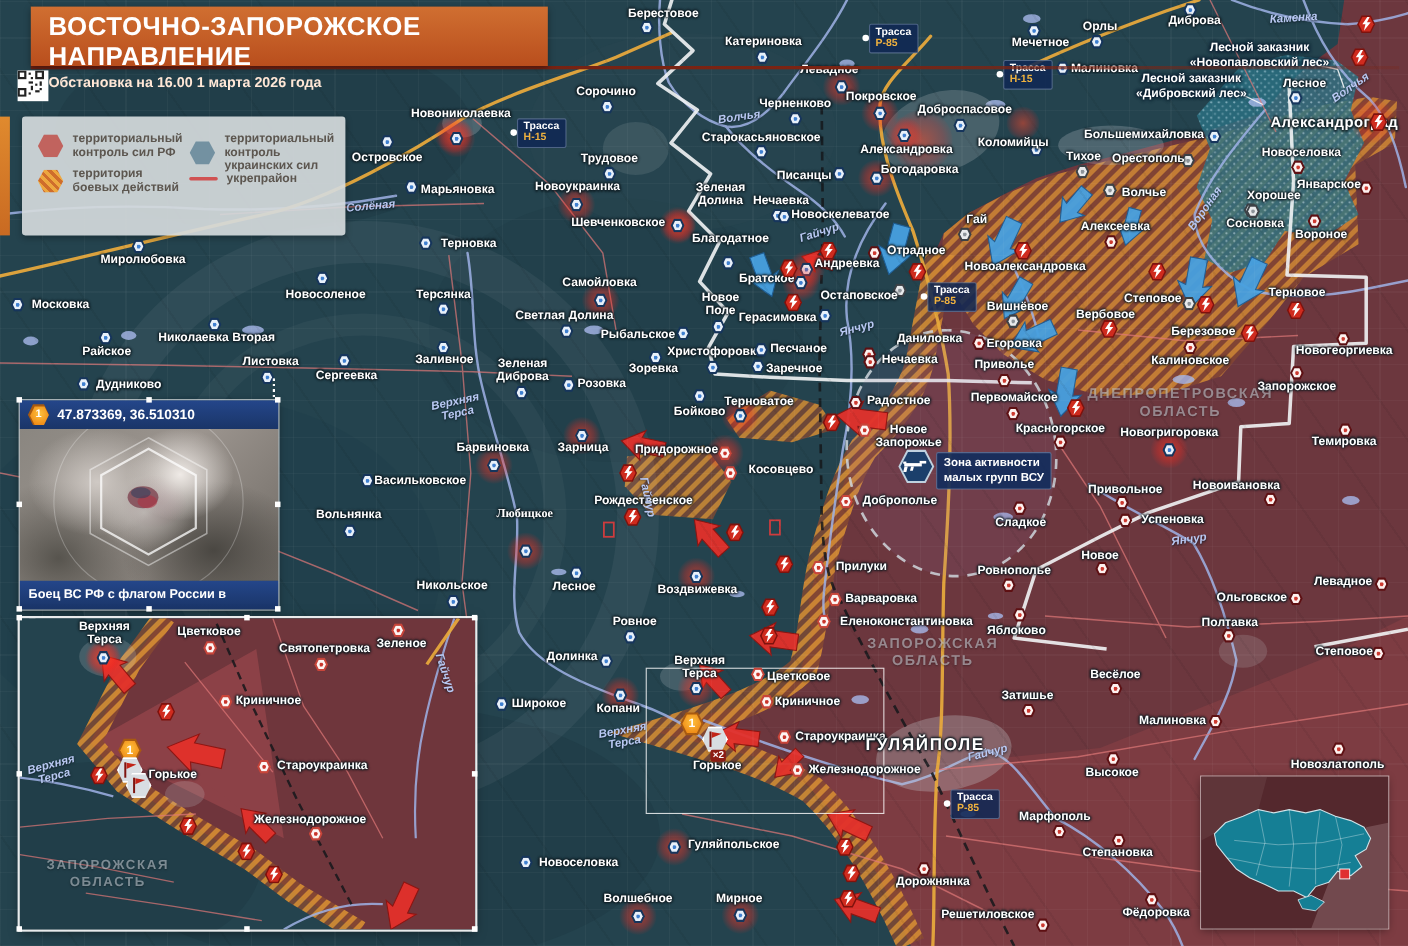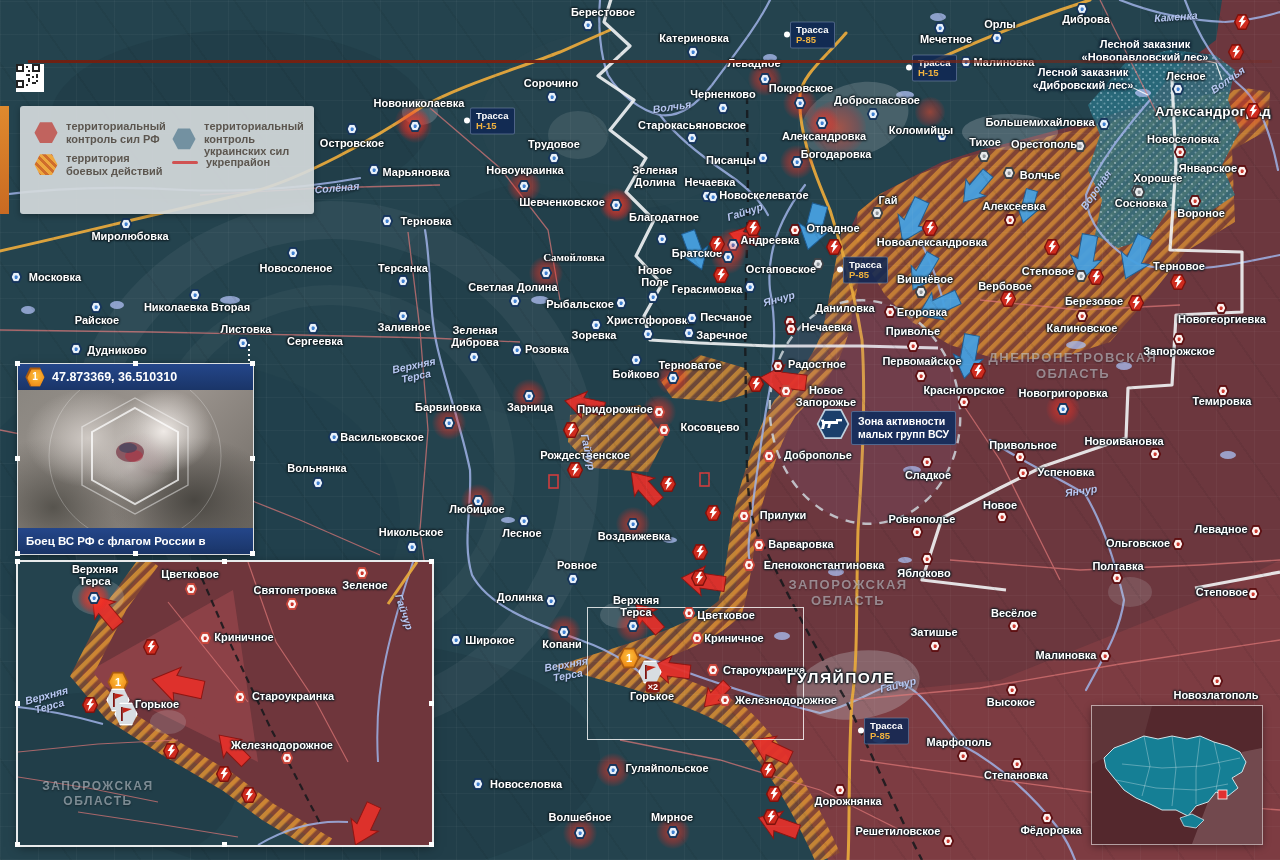--- a/index.html
+++ b/index.html
@@ -604,21 +604,21 @@
       <div class="mk mk-g" style="left: 818px; top: 264px;">
         <i></i>
         <b></b>
       </div>
       <div class="tl" style="left: 781px; top: 270px;">Остаповское</div>
       <div class="glw" style="left: 546px; top: 273px;"></div>
       <div class="mk mk-b" style="left: 546px; top: 273px;">
         <i></i>
         <b></b>
       </div>
-      <div class="tl" style="left: 574px; top: 258px; font-family: Liberation Serif, serif;">Самойловка</div>
+      <div class="tl" style="left: 545px; top: 258px;">Самойловка</div>
       <div class="mk mk-b" style="left: 515px; top: 301px;">
         <i></i>
         <b></b>
       </div>
       <div class="tl" style="left: 513px; top: 288px;">Светлая Долина</div>
       <div class="mk mk-b" style="left: 653px; top: 297px;">
         <i></i>
         <b></b>
       </div>
       <div class="tl" style="left: 655px; top: 277px;">Новое
@@ -744,21 +744,21 @@
       <div class="mk mk-b" style="left: 449px; top: 423px;">
         <i></i>
         <b></b>
       </div>
       <div class="tl" style="left: 448px; top: 408px;">Барвиновка</div>
       <div class="glw" style="left: 478px; top: 501px;"></div>
       <div class="mk mk-b" style="left: 478px; top: 501px;">
         <i></i>
         <b></b>
       </div>
-      <div class="tl" style="left: 477px; top: 510px;">Любицкое</div>
+      <div class="tl" style="left: 477px; top: 468px; font-family: Liberation Serif, serif;">Любицкое</div>
       <div class="mk mk-b" style="left: 524px; top: 521px;">
         <i></i>
         <b></b>
       </div>
       <div class="tl" style="left: 522px; top: 534px;">Лесное</div>
       <div class="mk mk-b" style="left: 412px; top: 547px;">
         <i></i>
         <b></b>
       </div>
       <div class="tl" style="left: 411px; top: 533px;">Никольское</div>
@@ -1412,20 +1412,24 @@
           <path d="M108,32 L104,64 L104,98"></path>
         <path d="M30,58 L70,62 L110,60 L148,52"></path>
           <path d="M24,74 L64,82 L104,84 L136,78"></path>
         <path d="M122,36 L128,62 L124,84"></path>
       </g>
       <rect x="126" y="84" width="9" height="9" fill="#e03030" stroke="#fff" stroke-width="0.8"></rect>
     </svg>
   </div>
 
   <div id="divider"></div>
+  <div id="banner">
+    <div class="t">ВОСТОЧНО-ЗАПОРОЖСКОЕ НАПРАВЛЕНИЕ</div>
+    <div class="s">Обстановка на 16.00 1 марта 2026 года</div>
+  </div>
   <div id="qr">
     <svg width="24" height="24" viewBox="0 0 24 24">
         <g fill="#222">
       <rect x="0" y="0" width="8" height="8"></rect>
           <rect x="16" y="0" width="8" height="8"></rect>
           <rect x="0" y="16" width="8" height="8"></rect>
       <rect x="2" y="2" width="4" height="4" fill="#fff"></rect>
           <rect x="18" y="2" width="4" height="4" fill="#fff"></rect>
           <rect x="2" y="18" width="4" height="4" fill="#fff"></rect>
       <rect x="10" y="2" width="2" height="2"></rect>

